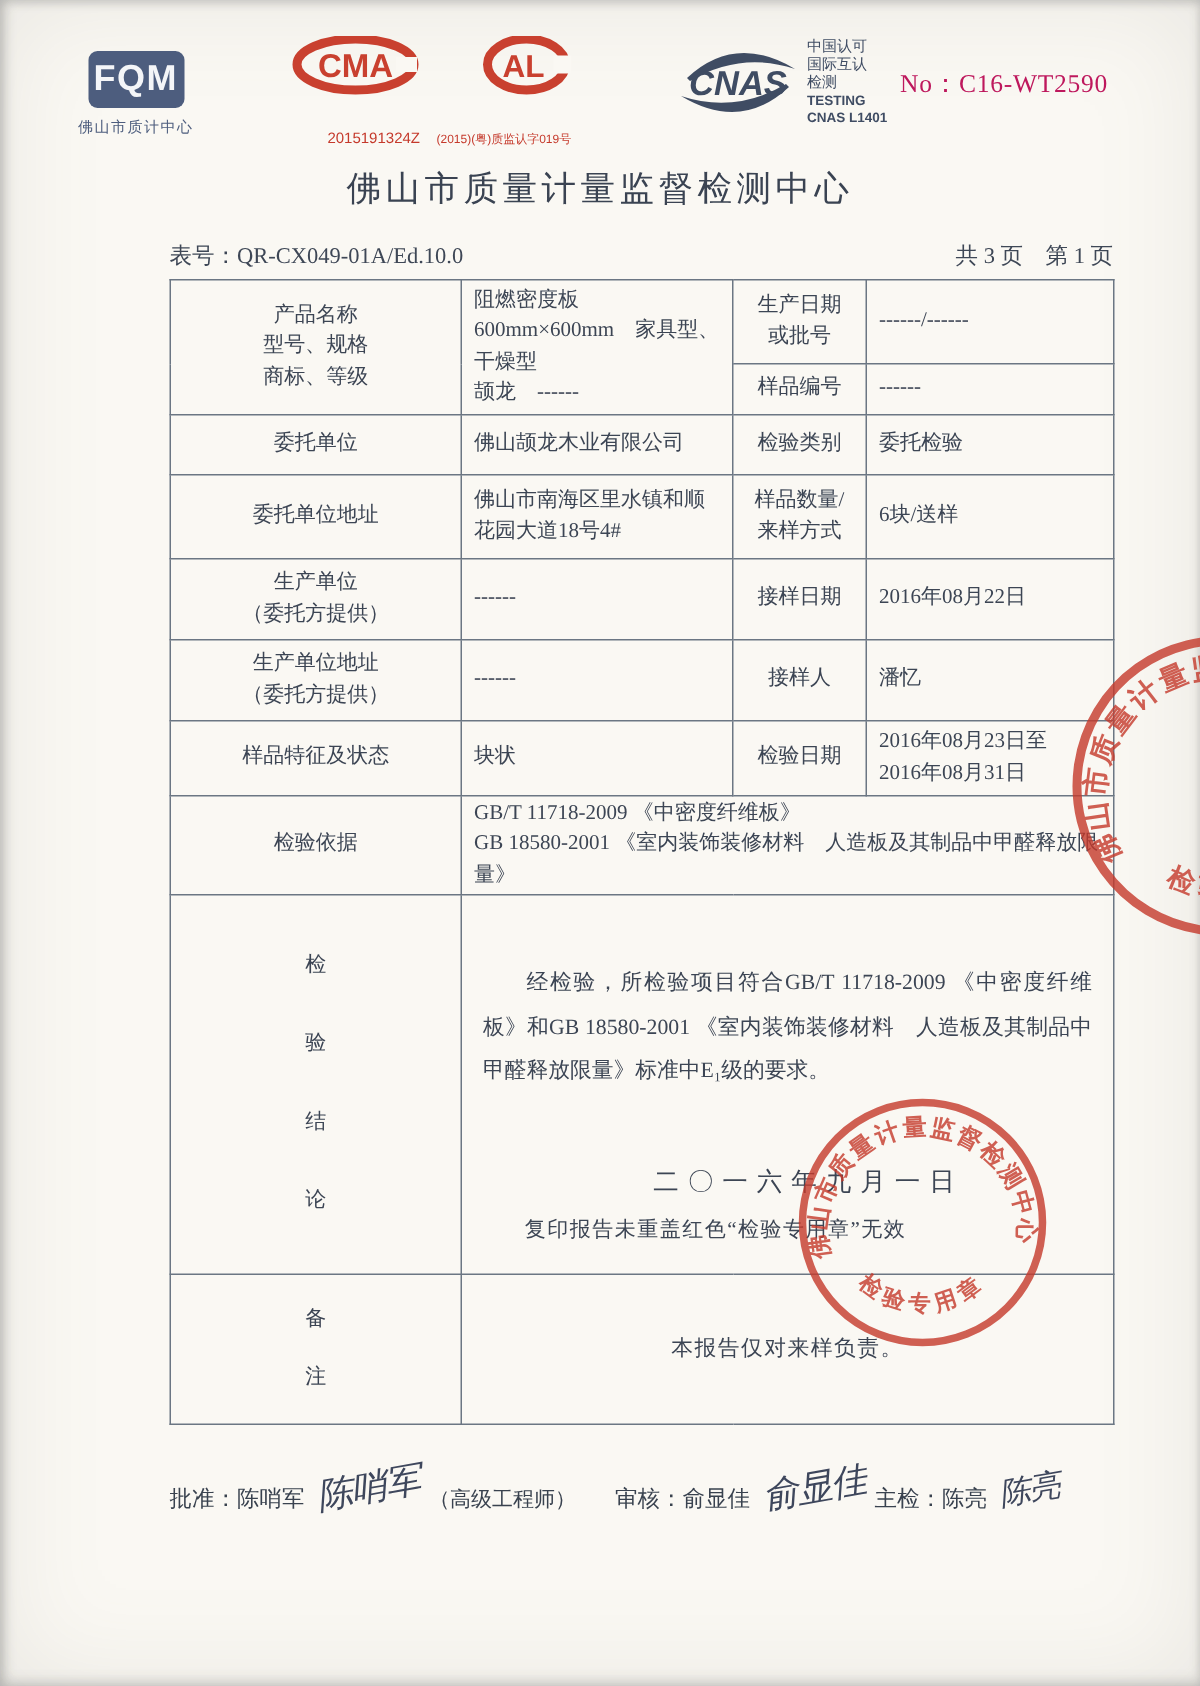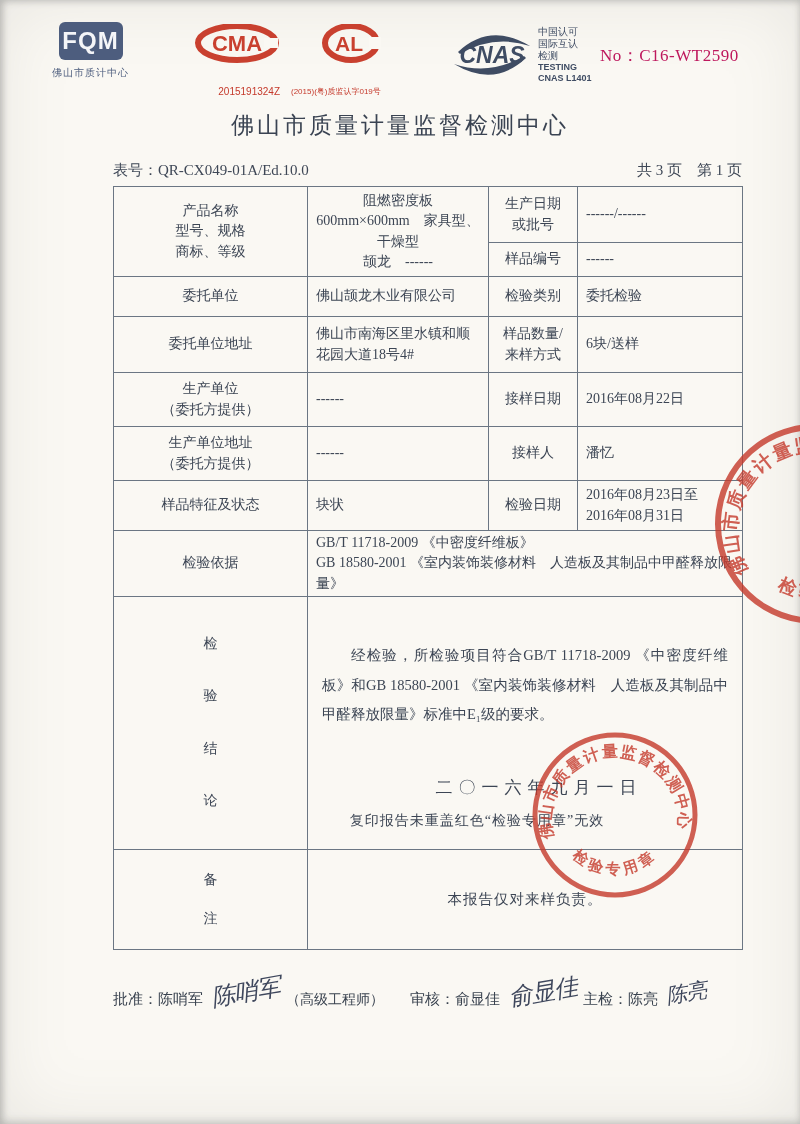--- a/index.html
+++ b/index.html
@@ -21,21 +21,21 @@
     width:800px;height:1124px;
     background:var(--paper);
     overflow:hidden;
     box-shadow:inset 0 0 70px rgba(130,128,120,.14),
                inset 4px 0 7px rgba(110,110,110,.22),
                inset 0 -4px 8px rgba(110,110,110,.18),
                inset 0 3px 6px rgba(130,130,130,.18);
   }
   
   .logos{position:relative;height:96px;}
-  .fqm{position:absolute;left:52px;top:22px;text-align:center;}
+  .fqm{position:absolute;left:52px;top:34px;text-align:center;}
   .fqm-badge{
     width:64px;height:38px;margin:0 auto;
     background:#4d5d7e;border-radius:6px;
     color:#f4f5f8;font-size:24px;font-weight:bold;
     line-height:38px;letter-spacing:1px;font-family:"Liberation Sans",sans-serif;
   }
   .fqm-caption{margin-top:6px;font-size:10px;color:#4d5d7e;letter-spacing:1px;}
   .logo{position:absolute;text-align:right;}
   .logo-caption{font-size:10px;color:var(--red);margin-top:16px;font-family:"Liberation Sans",sans-serif;}
   .logo-caption.tiny{font-size:8px;}
@@ -61,21 +61,21 @@
     border-collapse:collapse;table-layout:fixed;
     font-size:14px;color:var(--ink);
   }
   table.report td{
     border:1.4px solid var(--line);
     padding:2px 8px;vertical-align:middle;
     line-height:1.45;word-break:break-all;
   }
   td.lab{text-align:center;padding:2px 2px;}
   td.val{text-align:left;padding-left:12px;}
-  td.center{text-align:center;}
+  td.center{text-align:left;}
   .vlabel{display:flex;flex-direction:column;align-items:center;justify-content:space-around;height:100%;}
   .vlabel span{display:block;}
   .conclusion-cell{vertical-align:top;position:relative;}
   .conclusion-text{
     margin-top:26px;padding:0 6px;
     text-indent:2em;line-height:2.05;font-size:14.5px;text-align:justify;
   }
   .conclusion-date{
     margin-top:46px;text-align:center;font-size:17px;letter-spacing:6px;
     transform:translateX(14px);

